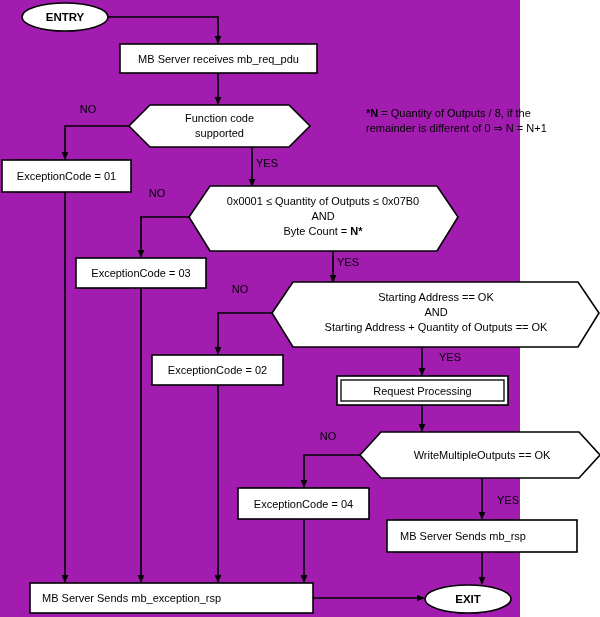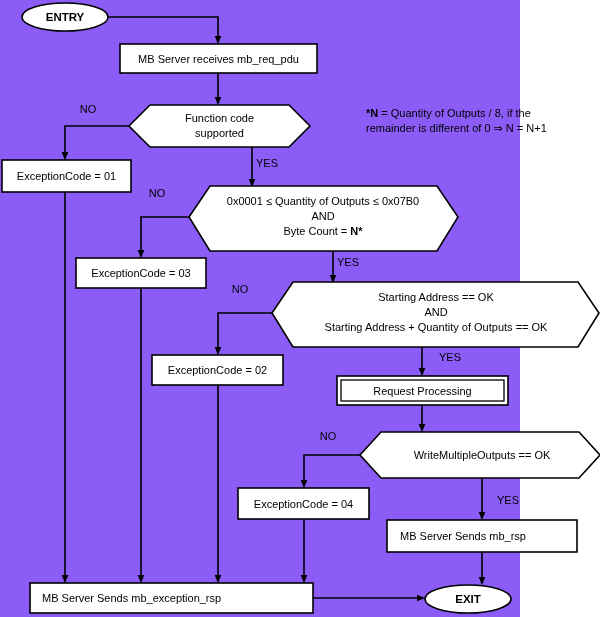--- a/index.html
+++ b/index.html
@@ -1,18 +1,18 @@
 <!DOCTYPE html>
 <html><head>
 <meta charset="utf-8">
 <style>
   html,body{margin:0;padding:0;background:#ffffff;}
   body{width:600px;height:617px;overflow:hidden;
        font-family:"Liberation Sans", sans-serif;}
-  #chart{position:relative;width:520px;height:617px;background:#8b5cf6;}
+  #chart{position:relative;width:520px;height:617px;background:#a21caf;}
   svg{display:block;}
   .node-text{font-family:"Liberation Sans", sans-serif;font-size:11px;fill:#000;}
   .node-text-bold{font-family:"Liberation Sans", sans-serif;font-size:11.5px;font-weight:bold;fill:#000;}
   .edge-label{font-family:"Liberation Sans", sans-serif;font-size:11px;fill:#000;}
   .note-text{font-family:"Liberation Sans", sans-serif;font-size:11px;fill:#000;}
   .note-bold{font-weight:bold;}
   .shape{fill:#ffffff;stroke:#000000;stroke-width:1.6;}
   .shape-thin{fill:#ffffff;stroke:#000000;stroke-width:1.3;}
   .line{stroke:#000000;stroke-width:1.6;fill:none;}
 </style>

